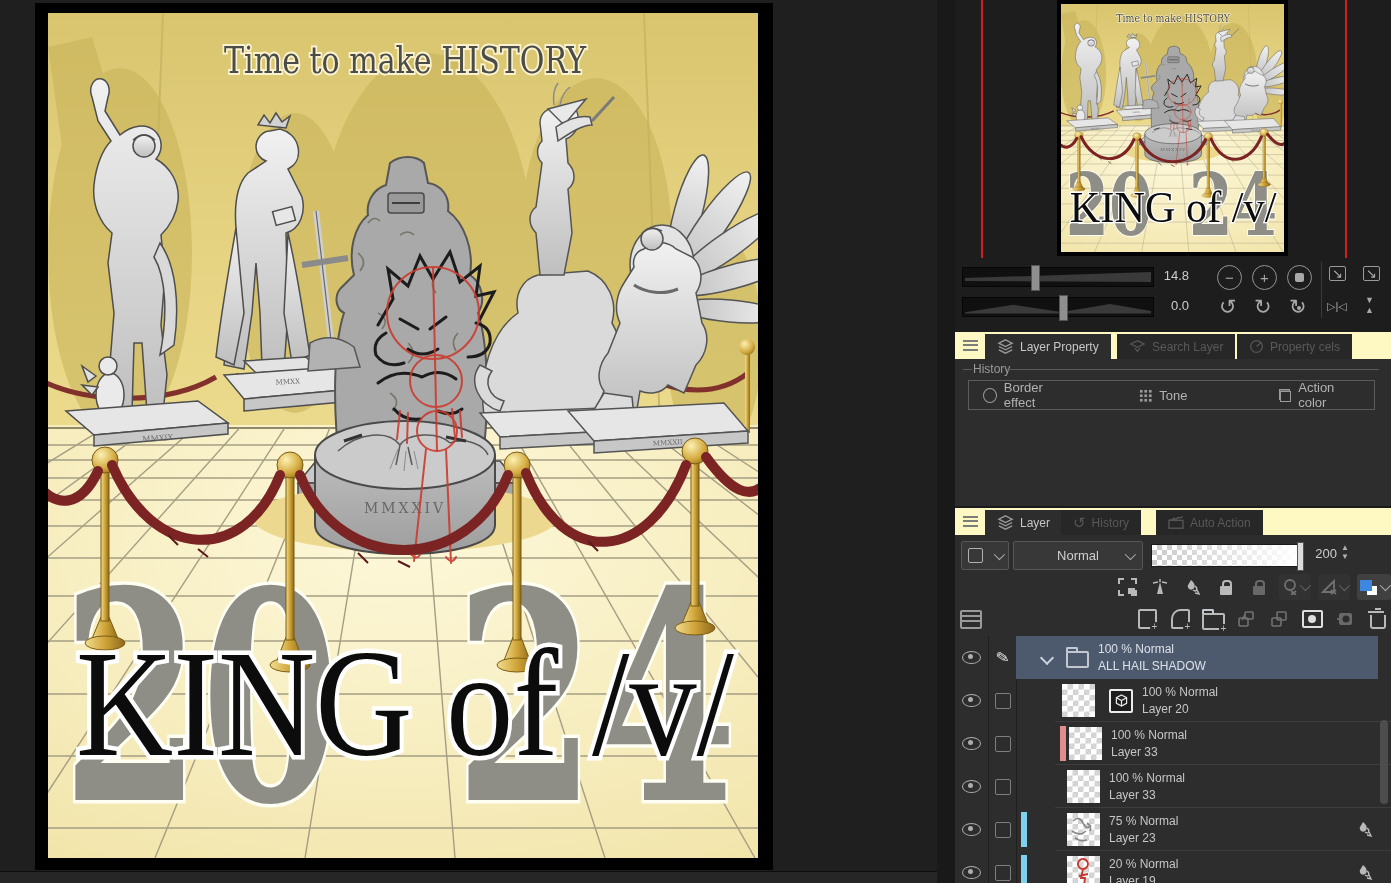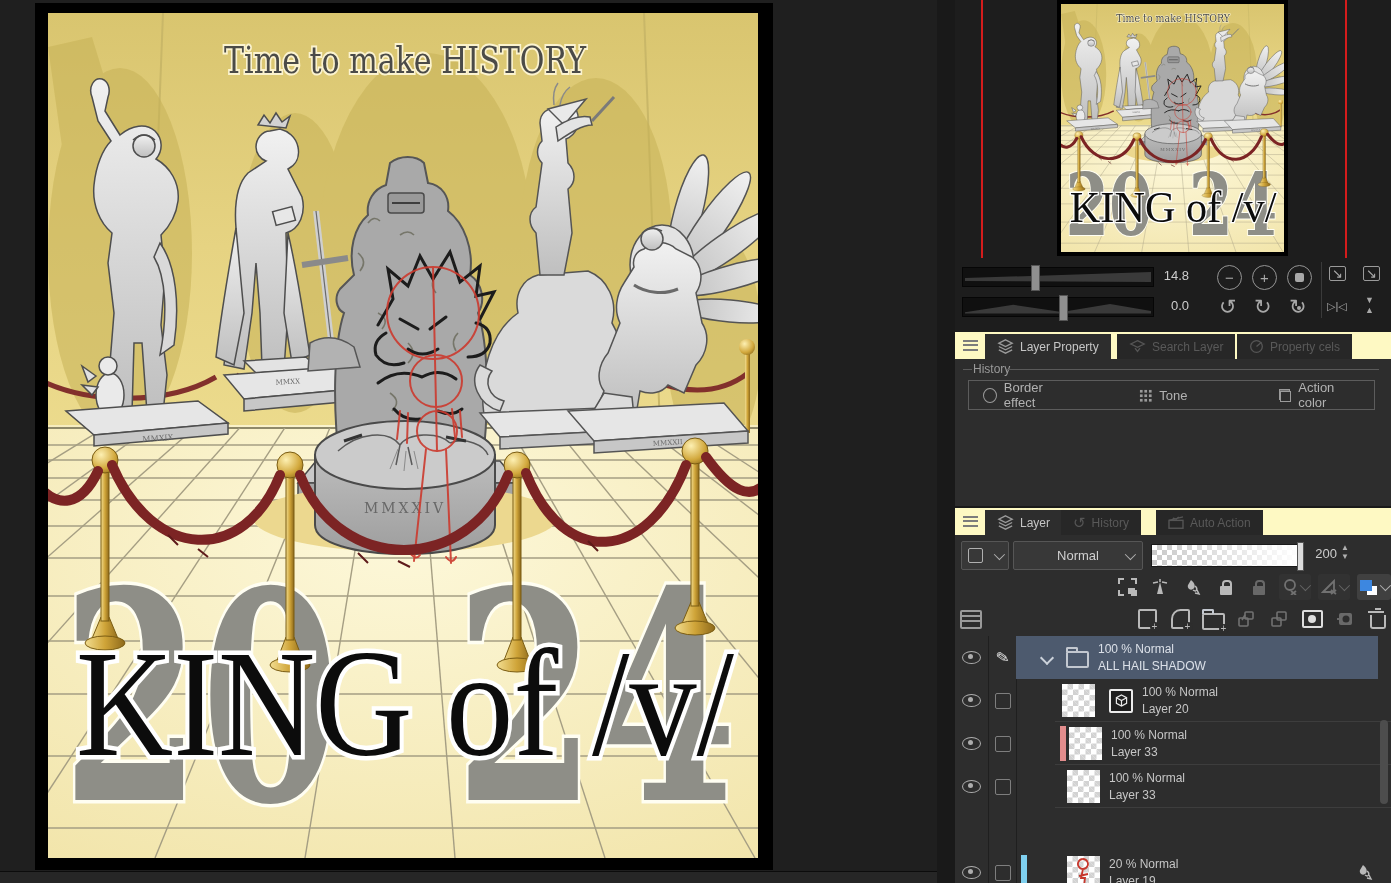--- a/index.html
+++ b/index.html
@@ -660,20 +660,47 @@
           <div class="rowbody" style="padding-left:51px">
             <span class="thumb"></span>
             <div class="ltxt">
               <div>100 % Normal</div>
               <div>Layer 33</div>
             </div>
           </div>
           <div class="rowline" style="left:100px;right:0"></div>
         </div>
 
+        <div class="lrow" style="top:172px">
+          <div class="eyec">
+              <span class="i-eye"></span>
+            </div>
+          <div class="chkc">
+              <span class="i-check"></span>
+            </div>
+          <div class="palbar" style="left:66px;background:#7fd0ef"></div>
+          <div class="rowbody" style="padding-left:51px">
+            <span class="thumb">
+              <svg viewBox="0 0 33 33">
+                  <path d="M6 8 q6 -6 10 2 t8 2 M5 18 q8 6 14 0 M8 25 q6 4 12 2 M20 10 q5 3 3 8" stroke="#666" fill="none" stroke-width="1.6" opacity="0.75"></path>
+                </svg>
+            </span>
+            <div class="ltxt">
+              <div>75 % Normal</div>
+              <div>Layer 23</div>
+            </div>
+          </div>
+          <span class="draftic">
+            <svg width="20" height="20" viewBox="0 0 20 20">
+                <path d="M8 3 C12 6 13 10 10 12 C7 14 4 11 5 8 Z" fill="#b9b9b9"></path>
+                <path d="M10 13 C14 16 15 11 12 9 M12 16 l4 1 -2 -4" stroke="#b9b9b9" fill="none" stroke-width="1.4"></path>
+              </svg>
+          </span>
+          <div class="rowline" style="left:100px;right:0"></div>
+        </div>
 
         <div class="lrow" style="top:215px">
           <div class="eyec">
               <span class="i-eye"></span>
             </div>
           <div class="chkc">
               <span class="i-check"></span>
             </div>
           <div class="palbar" style="left:66px;background:#7fd0ef"></div>
           <div class="rowbody" style="padding-left:51px">

